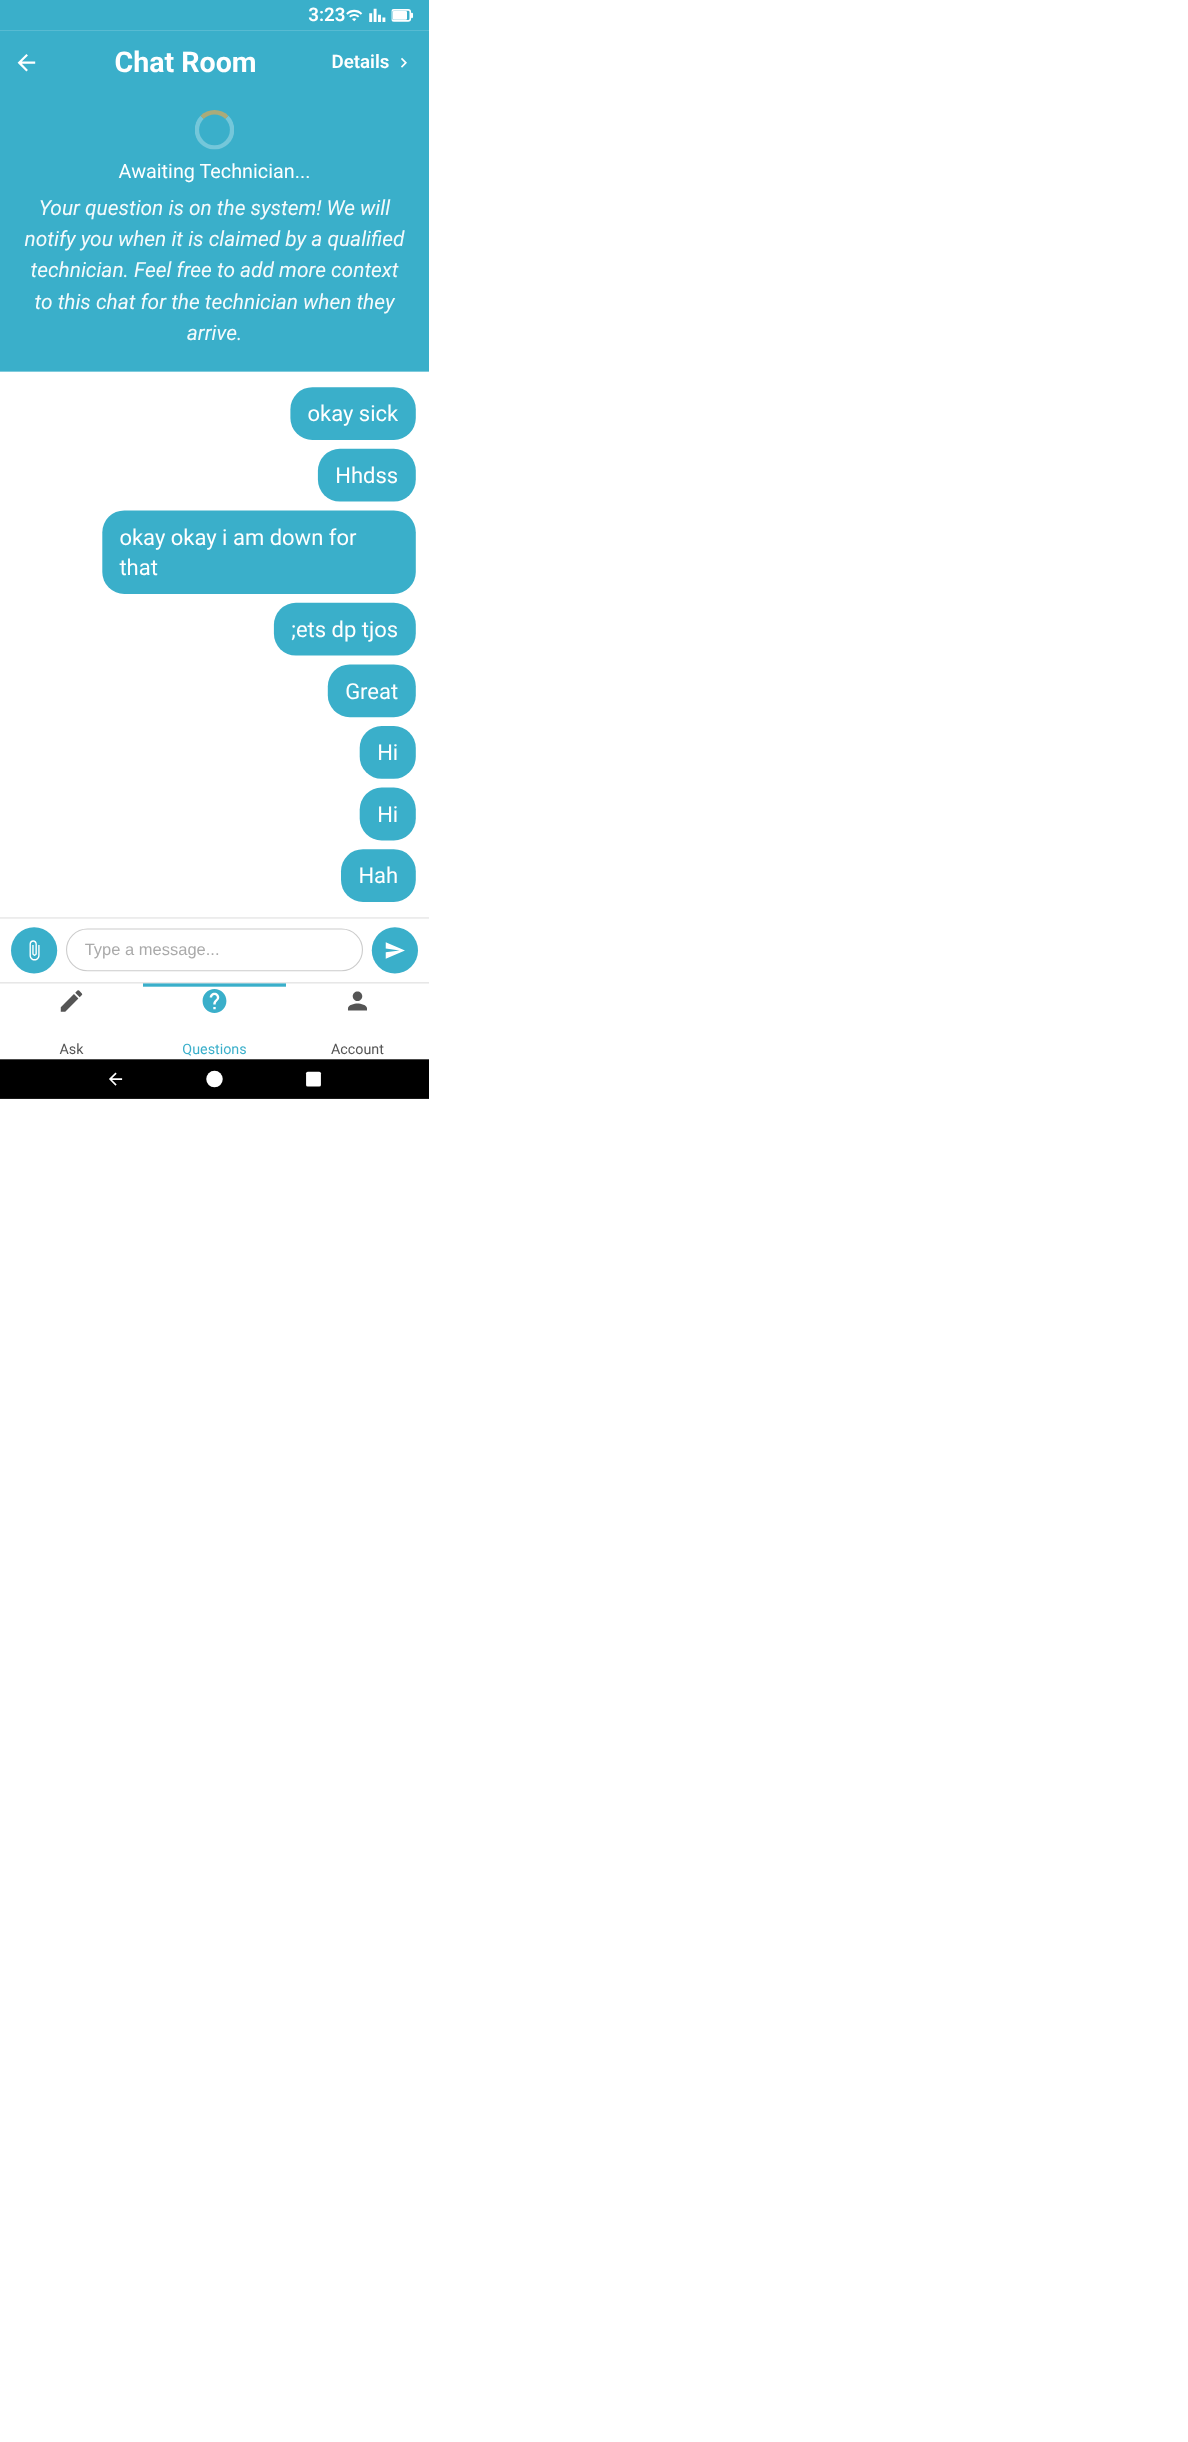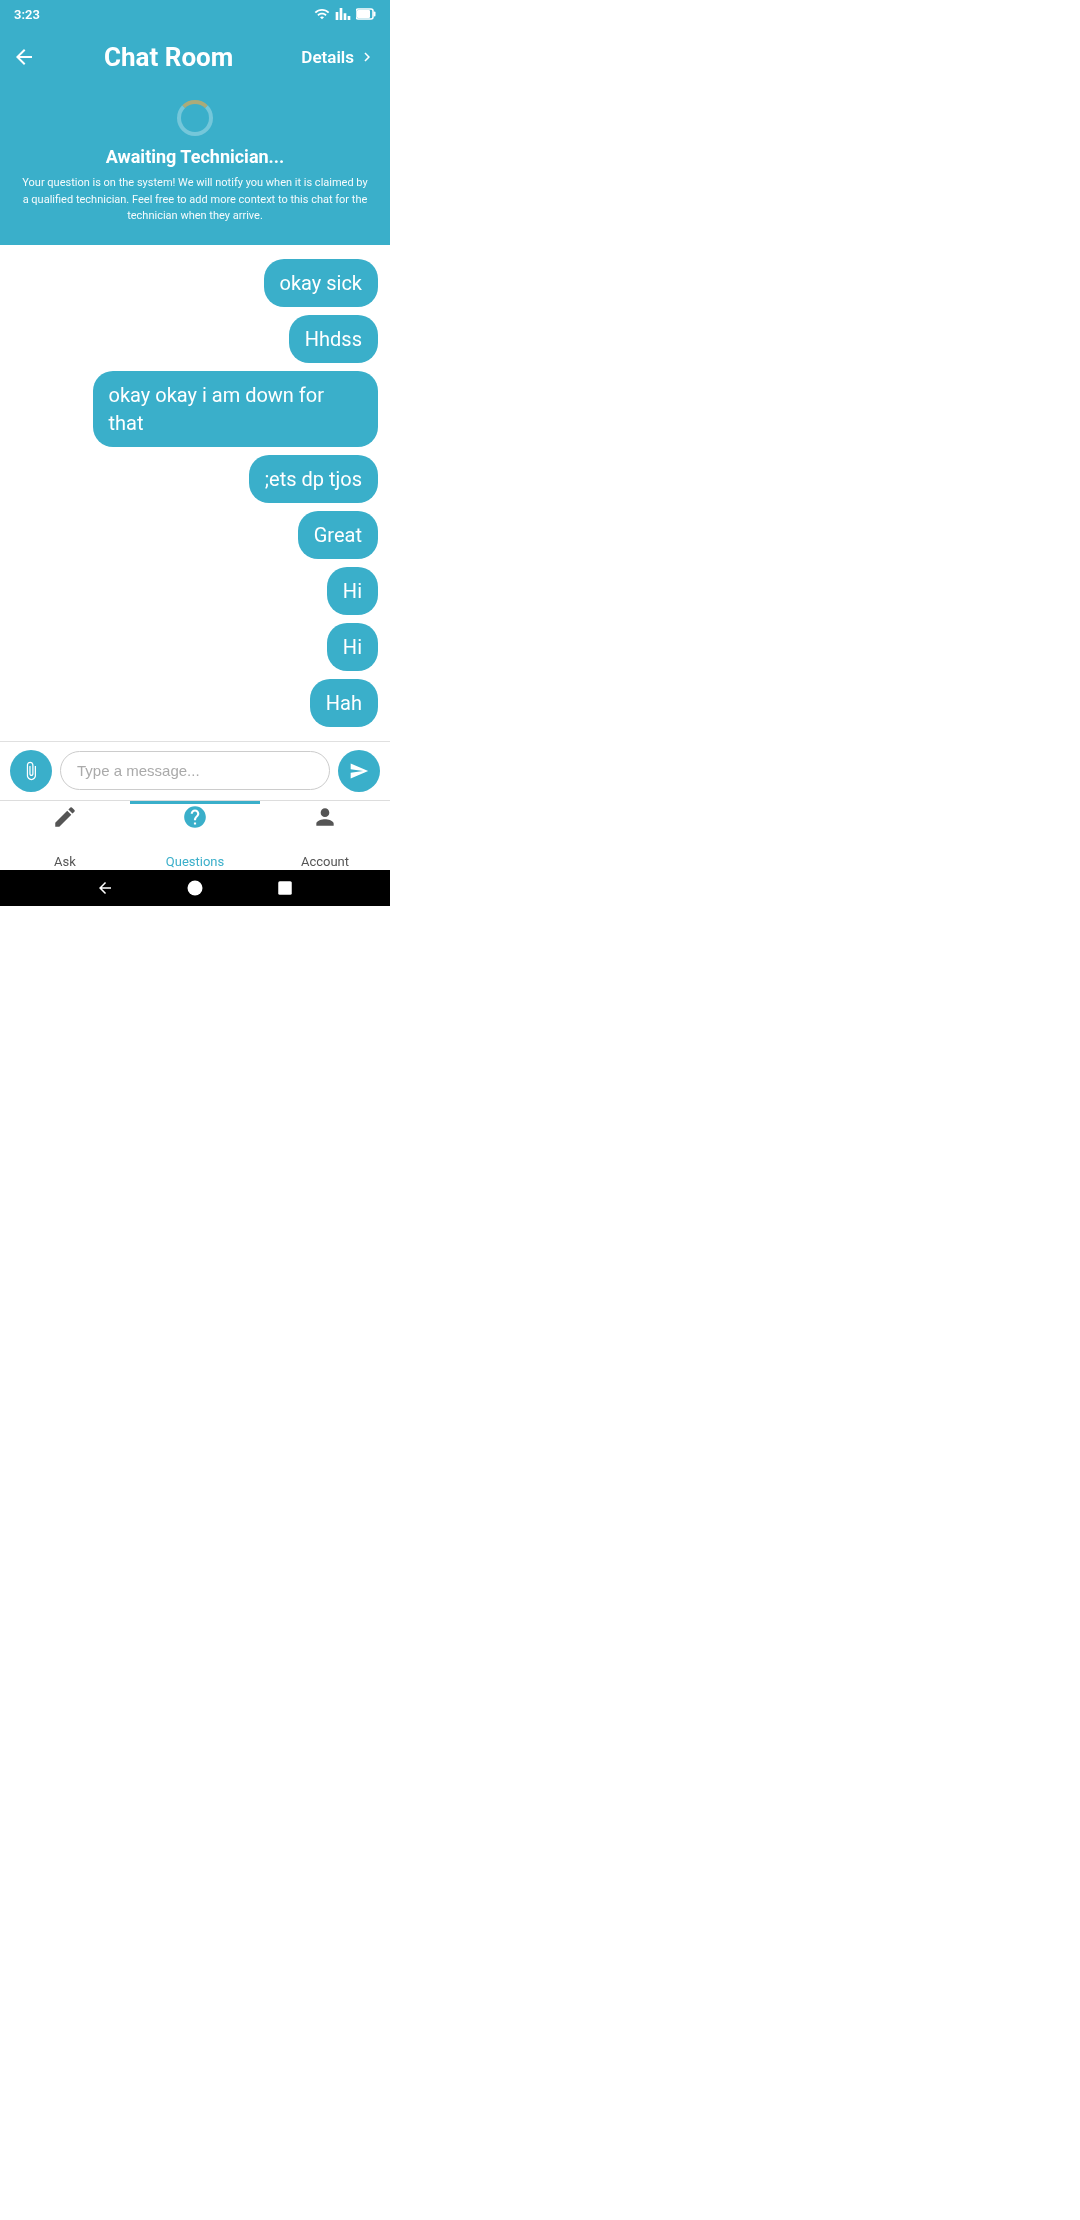--- a/index.html
+++ b/index.html
@@ -13,24 +13,24 @@
       display: flex;
       flex-direction: column;
       overflow: hidden;
     }
 
     
     .status-bar {
       background: #3aafca;
       color: #fff;
       display: flex;
-      justify-content: space-between;
+      justify-content: flex-end;
       align-items: center;
       padding: 6px 14px;
-      font-size: 13px;
+      font-size: 17px;
       font-weight: 600;
       height: 28px;
     }
     .status-bar .status-right {
       display: flex;
       align-items: center;
       gap: 5px;
     }
     .status-bar .status-right svg {
       fill: #fff;
@@ -84,27 +84,28 @@
       width: 36px;
       height: 36px;
       border: 4px solid rgba(255,255,255,0.3);
       border-top-color: rgba(200,170,100,0.8);
       border-radius: 50%;
       animation: spin 1s linear infinite;
     }
     @keyframes spin { to { transform: rotate(360deg); } }
     .awaiting-title {
       font-size: 18px;
-      font-weight: 700;
+      font-weight: 400;
       margin-bottom: 8px;
     }
     .awaiting-description {
-      font-size: 11px;
+      font-size: 19px;
       line-height: 1.5;
       opacity: 0.95;
+      font-style: italic;
     }
 
     
     .chat-area {
       flex: 1;
       background: #fff;
       padding: 14px 12px;
       display: flex;
       flex-direction: column;
       gap: 8px;

